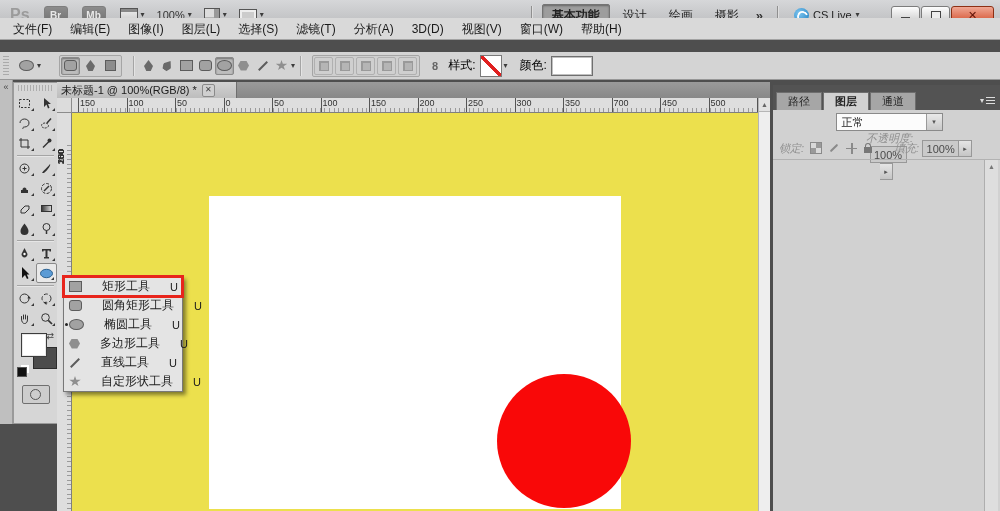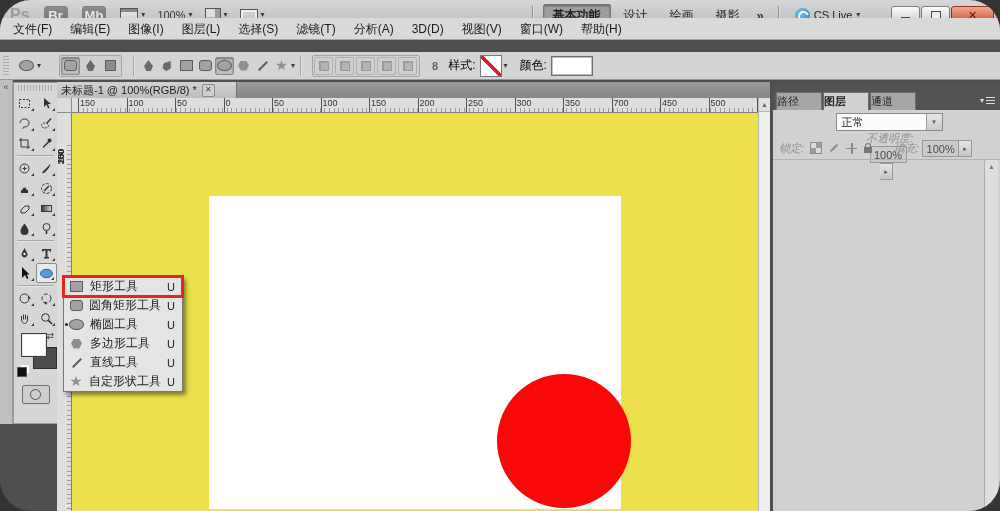--- a/index.html
+++ b/index.html
@@ -1,27 +1,27 @@
 <!DOCTYPE html>
 <html><head>
 <meta charset="utf-8">
 <style>
   html,body{margin:0;padding:0;background:#333;}
   #app{position:relative;width:1000px;height:511px;background:#4e4e4e;
        font-family:"Liberation Sans","DejaVu Sans",sans-serif;font-size:12px;color:#1c1c1c;
-       overflow:hidden;-webkit-user-select:none;user-select:none;border-radius:31px;}
+       overflow:hidden;-webkit-user-select:none;user-select:none;}
   .abs{position:absolute;}
 
   
   #titlebar{left:0;top:0;width:1000px;height:30px;background:linear-gradient(#d6d7d9,#b8b9bb);
             border-bottom:1px solid #8f8f8f;display:flex;align-items:center;}
   #ps-logo{font-weight:bold;font-size:16px;color:#9b9b9b;margin:0 14px 0 10px;}
   .tb-btn{height:17px;min-width:18px;display:flex;align-items:center;justify-content:center;
           border:1px solid #7e7e7e;border-radius:3px;background:linear-gradient(#8c8c8c,#6f6f6f);
-          color:#e8e8e8;font-size:13px;font-weight:bold;margin-right:14px;padding:0 2px;}
+          color:#e8e8e8;font-size:10px;font-weight:bold;margin-right:14px;padding:0 2px;}
   .tb-ico{display:flex;align-items:center;margin-right:12px;gap:3px;color:#3c3c3c;}
   .caret{font-size:8px;color:#3c3c3c;line-height:1;}
   .mini-doc{width:16px;height:12px;border:1px solid #555;background:linear-gradient(#eee,#ccc);
             box-shadow:inset 0 3px 0 #888;}
   .mini-grid{width:14px;height:12px;border:1px solid #555;background:#ddd;
              box-shadow:inset -5px 0 0 #9a9a9a,inset 0 -4px 0 #b5b5b5;}
   .mini-screen{width:16px;height:11px;border:1px solid #555;background:#ccc;box-shadow:inset 0 0 0 2px #eee;}
   #zoom-level{font-size:11px;color:#333;}
   .vsep{width:1px;height:18px;background:#8f8f8f;box-shadow:1px 0 0 #dedede;margin:0 8px;}
   .ws-item{padding:2px 9px;margin:0 2px;color:#222;font-size:12px;}
@@ -118,32 +118,32 @@
   .vrule-num span{position:absolute;left:-1px;top:4px;font-size:9px;color:#333;transform:rotate(-90deg) translate(-100%,0);transform-origin:0 0;white-space:nowrap;}
   #viewport{left:72px;top:113px;width:686px;height:398px;overflow:hidden;}
   #doc-content{position:absolute;left:137px;top:83px;width:412px;height:313px;}
   #flag-circle{position:absolute;left:288px;top:178px;width:134px;height:134px;border-radius:50%;}
   #vscroll{left:758px;top:98px;width:12px;height:413px;background:#eeeeee;border-left:1px solid #b5b5b5;box-sizing:border-box;}
   #vscroll .arrow{height:13px;background:#e2e2e2;border-bottom:1px solid #b5b5b5;font-size:7px;color:#666;text-align:center;line-height:13px;}
 
   
   #flyout{left:63px;top:276px;width:118px;background:#e4e4e4;border:1px solid #787878;
           box-shadow:3px 3px 4px rgba(0,0,0,.45);z-index:5;}
-  .fly-item{height:19px;display:flex;align-items:center;padding:0 7px 0 5px;gap:6px;position:relative;}
+  .fly-item{height:19px;display:flex;align-items:center;padding:0 7px 0 5px;gap:20px;position:relative;}
   .fly-item .shape-slot{width:15px;display:flex;justify-content:center;}
   .fly-item .lbl{font-size:12px;color:#1c1c1c;flex:1;white-space:nowrap;}
   .fly-item .sc{font-size:11px;color:#1c1c1c;}
   .fly-item.cur::before{content:"";position:absolute;left:1px;top:8px;width:3px;height:3px;background:#222;border-radius:50%;}
   .fly-item.hl{outline:3px solid #e8251c;outline-offset:-1px;z-index:6;}
 
   
   #rightpanel{left:773px;top:85px;width:227px;height:426px;background:#535353;}
   #panel-tabs{position:absolute;left:0;top:7px;width:100%;height:18px;display:flex;padding-left:3px;box-sizing:border-box;}
   .ptab{width:46px;height:18px;margin-right:1px;background:#a6a6a6;border:1px solid #6e6e6e;border-bottom:none;
-        font-size:11px;color:#262626;text-align:left;line-height:17px;box-sizing:border-box;}
+        font-size:11px;color:#262626;text-align:center;line-height:17px;box-sizing:border-box;}
   .ptab.tab-active{background:#d1d1d1;font-weight:bold;}
   #ptab-menu{position:absolute;right:5px;top:11px;display:flex;align-items:center;gap:2px;color:#ddd;font-size:8px;}
   #ptab-menu .lines{width:9px;height:7px;background:repeating-linear-gradient(#ddd 0 1px,transparent 1px 3px);}
   #panel-body{position:absolute;left:0;top:25px;width:227px;height:401px;background:#d1d1d1;}
   .prow{position:absolute;left:0;width:227px;height:24px;display:flex;align-items:center;}
   #blend-row{top:3px;flex-direction:column;}
   #lock-row{top:27px;border-bottom:1px solid #b2b2b2;height:22px;}
   .combo{margin-left:5px;width:107px;height:18px;background:#fcfcfc;border:1px solid #8a8a8a;display:flex;align-items:center;
          font-size:11px;padding-left:5px;box-sizing:border-box;}
   .combo .dd{margin-left:auto;width:15px;height:16px;background:linear-gradient(#e9e9e9,#c9c9c9);border-left:1px solid #9a9a9a;

